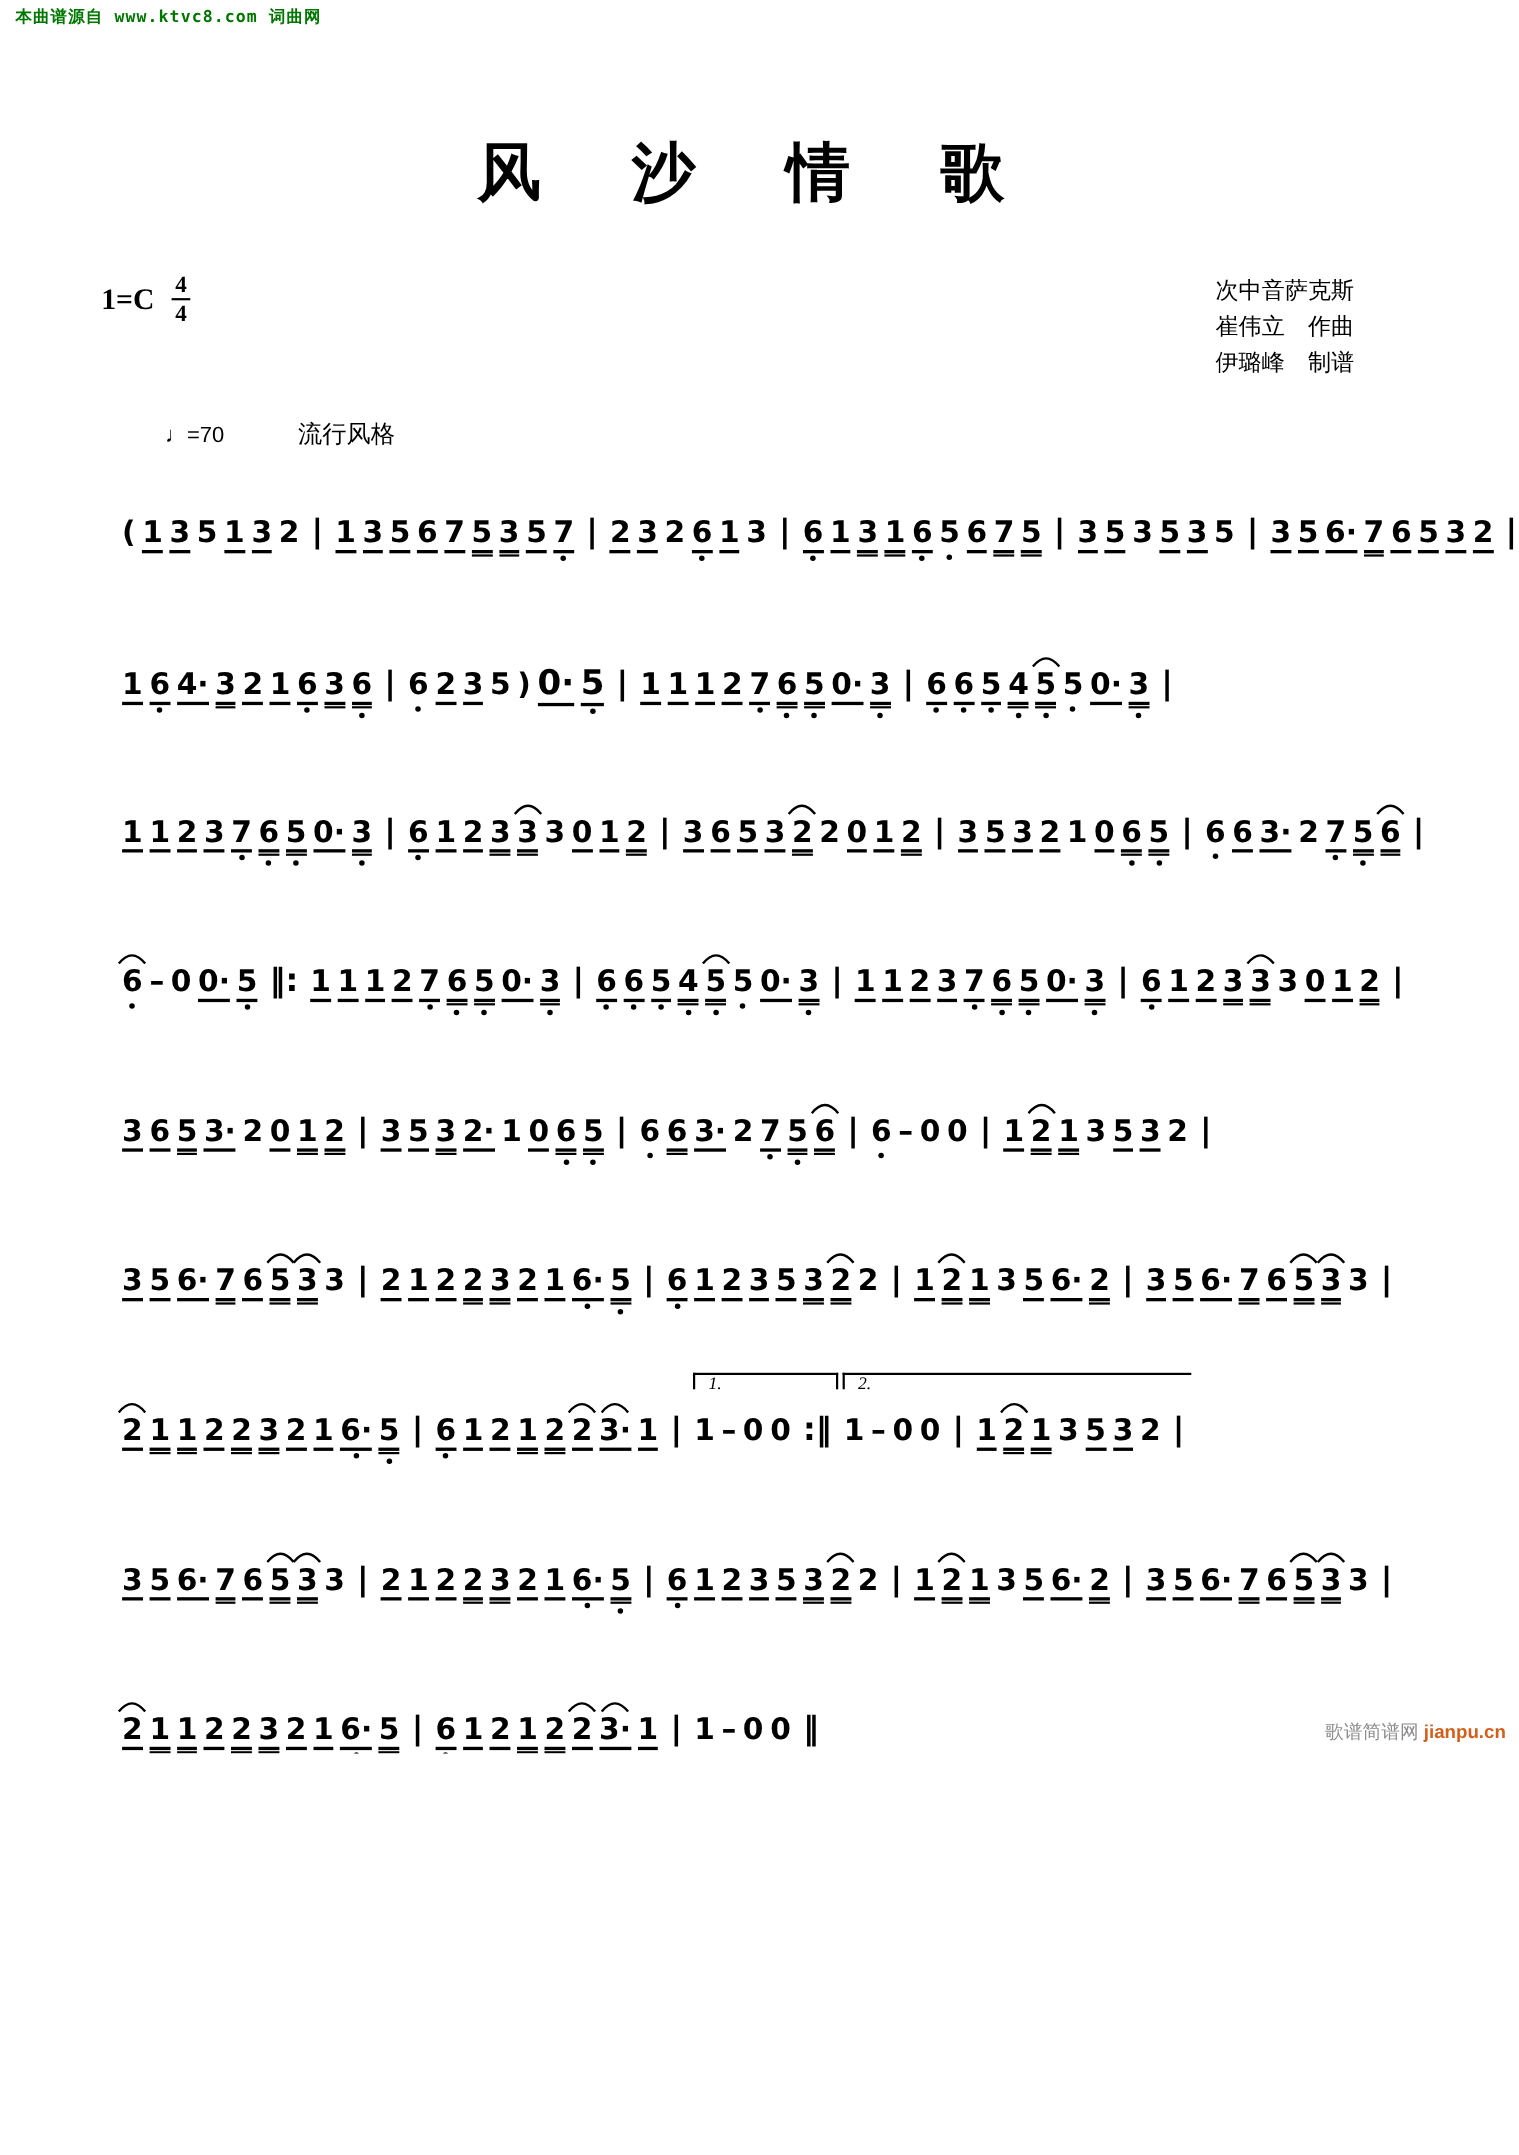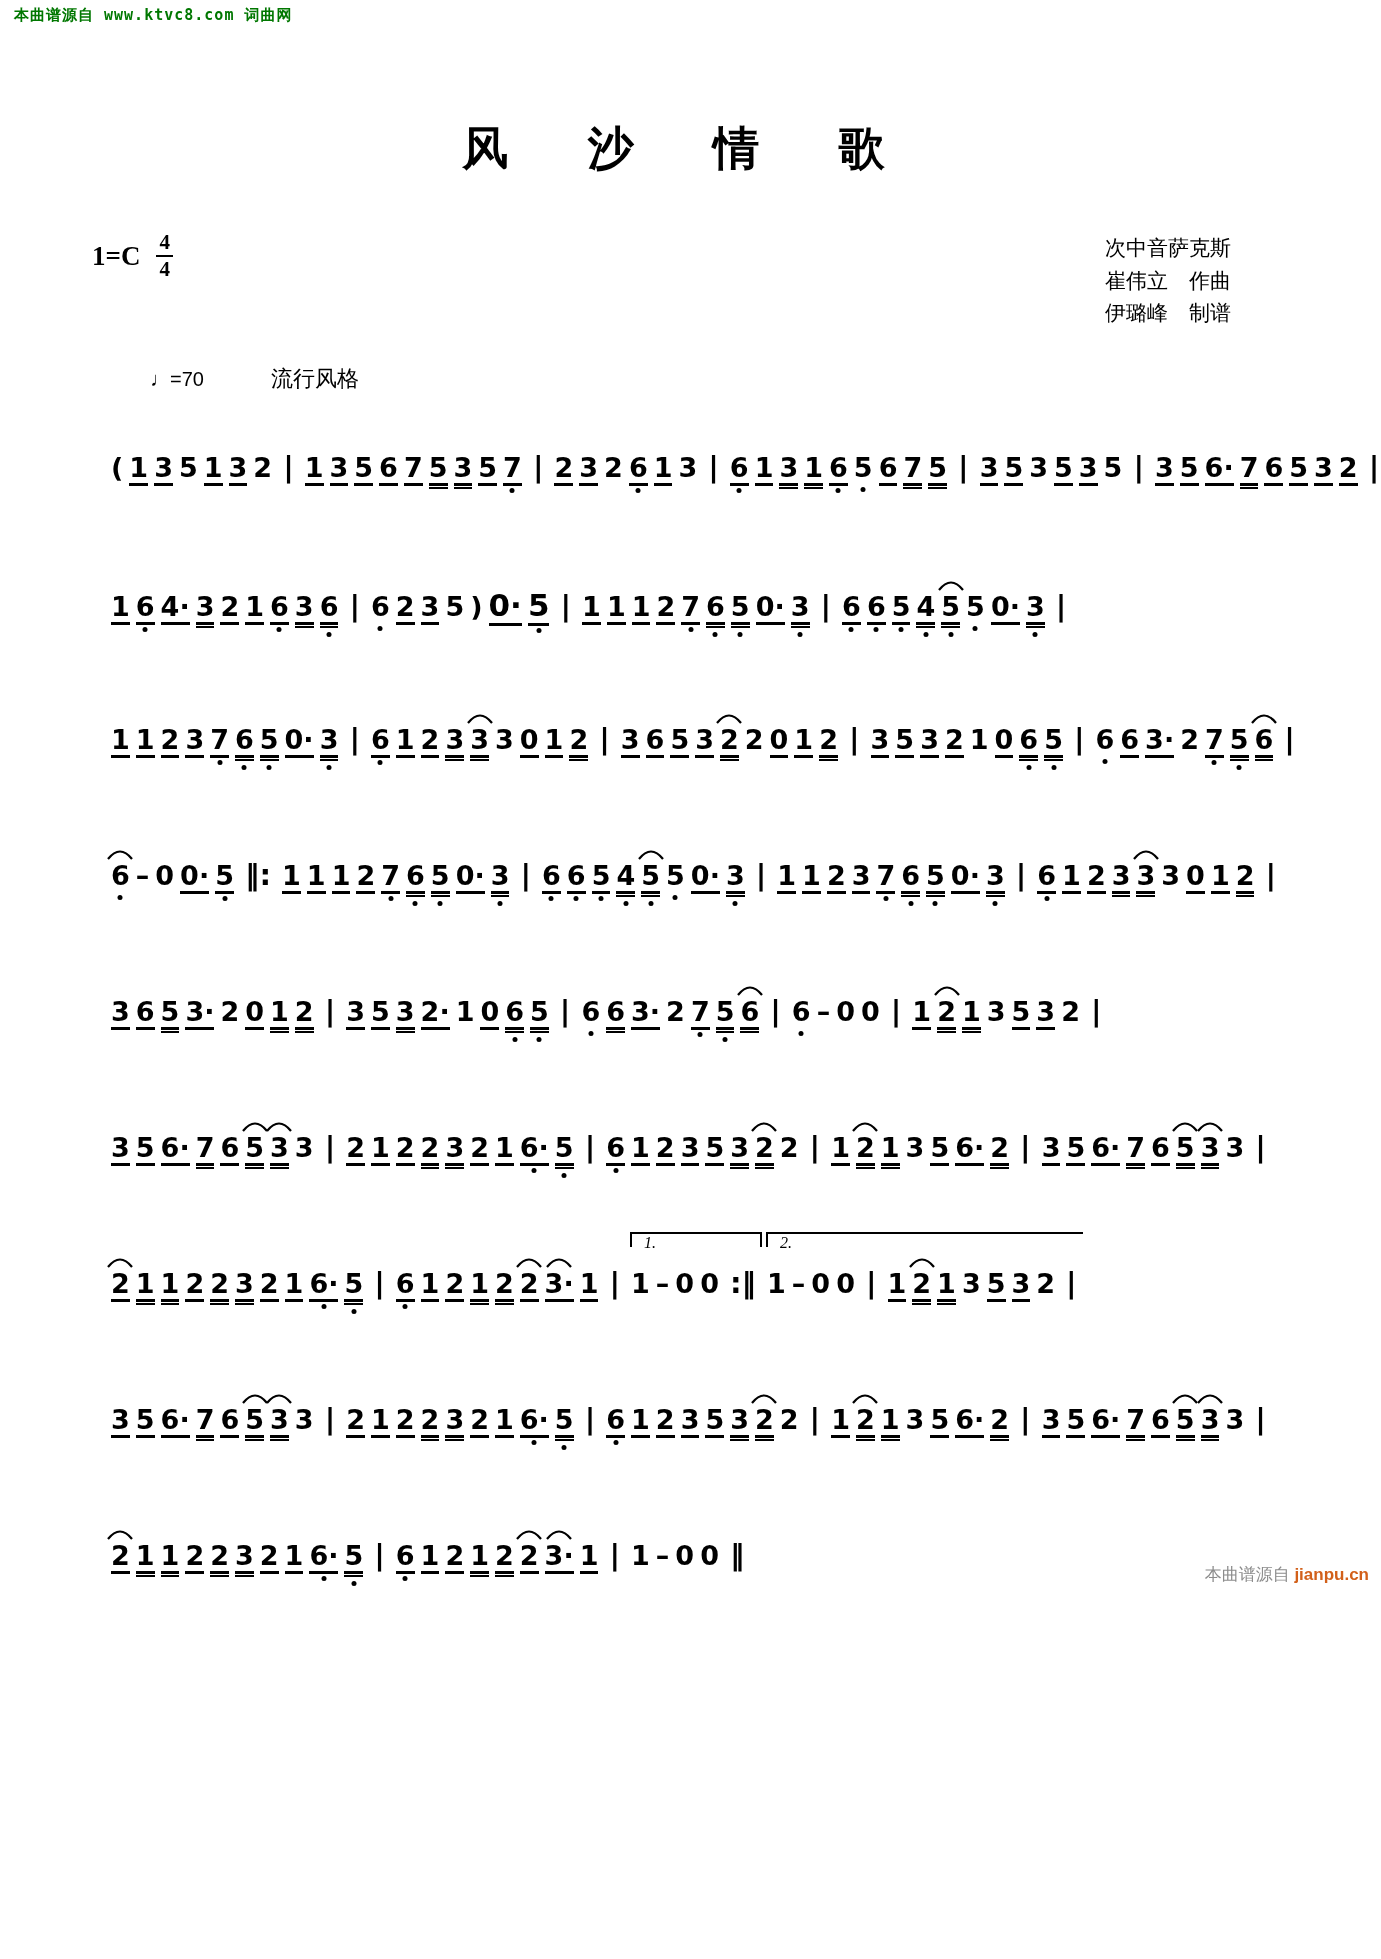--- a/index.html
+++ b/index.html
@@ -2,21 +2,21 @@
 <html><head>
 <meta charset="utf-8">
 <style>
   html,body{margin:0;padding:0;background:#fff;}
   body{width:1381px;height:1959px;font-family:"Liberation Sans",sans-serif;color:#000;}
   .page{position:relative;width:1381px;height:1594px;overflow:hidden;background:#fff;}
 
   .wm-top{position:absolute;top:6px;left:14px;color:#007700;font-size:15px;font-weight:bold;
           font-family:"DejaVu Sans Mono",monospace;letter-spacing:1px;}
 
-  .title{margin:0;padding-top:118px;text-align:center;font-size:46px;font-weight:bold;
+  .title{margin:0;padding-top:118px;text-align:center;font-size:58px;font-weight:bold;
          letter-spacing:34px;font-family:"Liberation Serif",serif;}
 
   .meta{display:flex;justify-content:space-between;align-items:flex-start;
         margin-top:52px;padding:0 150px 0 92px;}
   .key{font-size:27px;font-weight:bold;font-family:"Liberation Serif",serif;display:flex;align-items:center;}
   .frac{display:inline-flex;flex-direction:column;align-items:center;margin-left:16px;
         font-size:21px;line-height:1;font-weight:bold;}
   .fn{border-bottom:2px solid #000;padding:0 3px 2px;}
   .fd{padding-top:2px;}
   .credits{font-size:21px;line-height:1.55;font-family:"Liberation Serif",serif;text-align:left;}
@@ -542,16 +542,16 @@
           <span class="note"><span>1</span></span>
           <span class="note"><span>–</span></span>
           <span class="note"><span>0</span></span>
           <span class="note"><span>0</span></span>
           <span class="note bar"><span>‖</span></span>
         </div>
       </div>
     </div>
 
   <div class="wm-bottom">
-    <span class="wm-gray">本曲谱源自</span>
+    <span class="wm-gray">歌谱简谱网</span>
     <span class="wm-link">jianpu.cn</span>
   </div>
 </div>
 
 </body></html>

